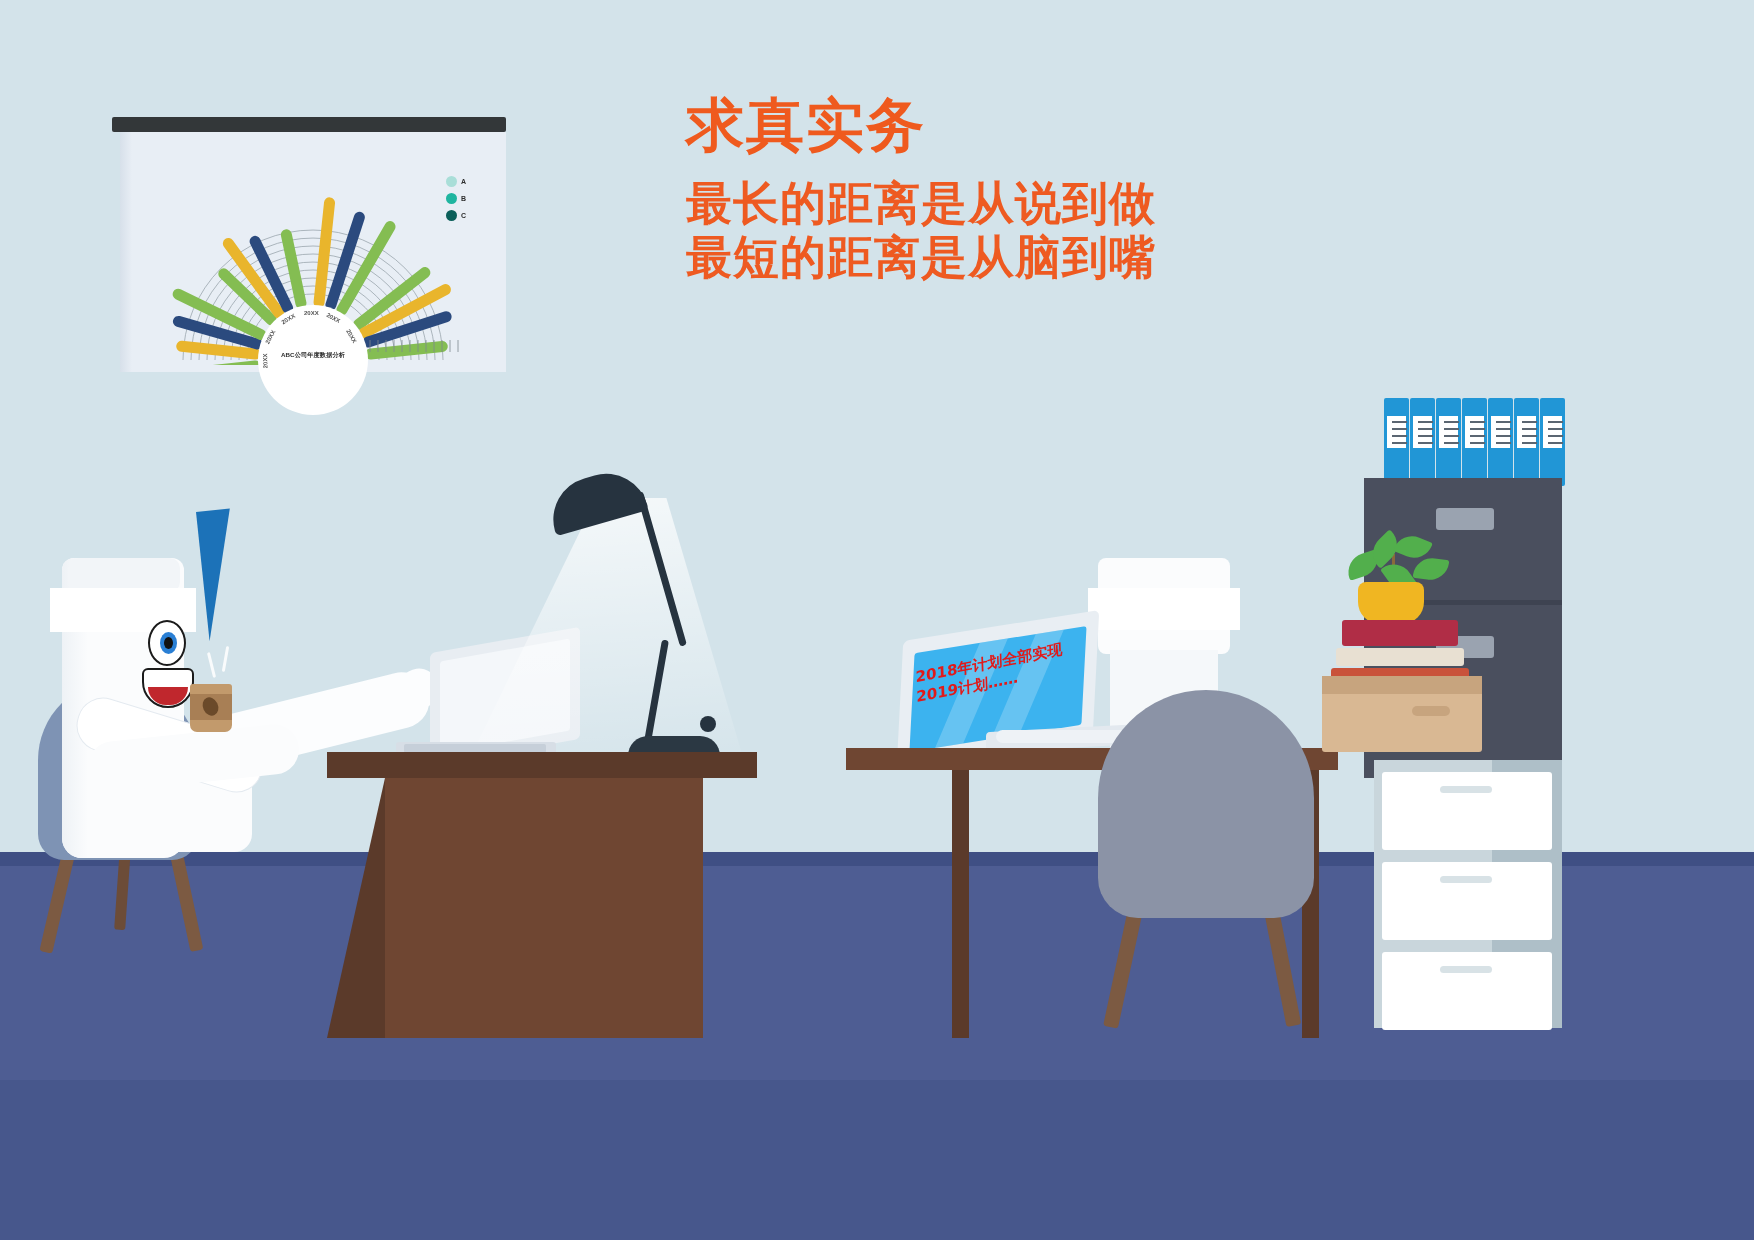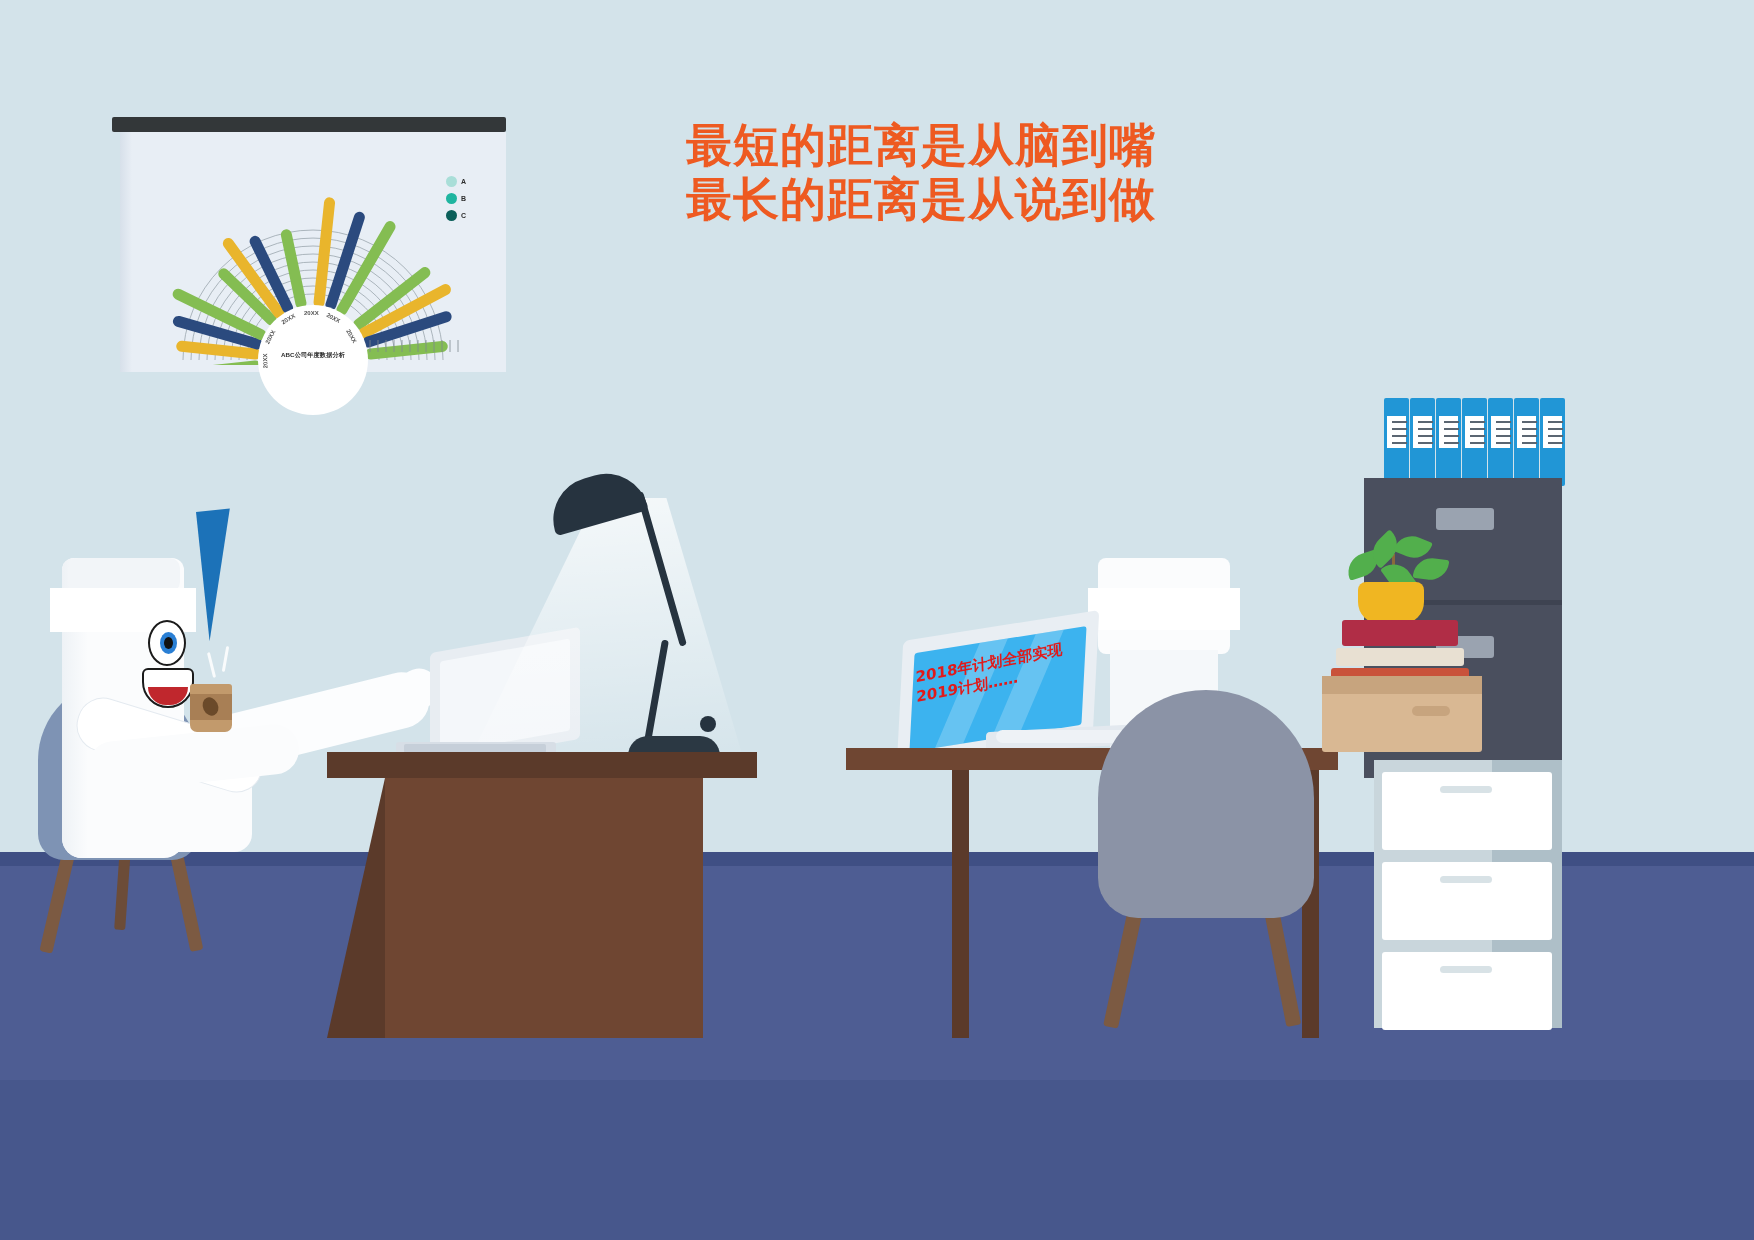--- a/index.html
+++ b/index.html
@@ -265,23 +265,24 @@
         </div>
         <div class="legend-row">
           <span class="legend-dot" id="lg2" style="background: rgb(11, 95, 90);"></span>
           <span class="legend-lbl">C</span>
         </div>
       </div>
     </div>
   </div>
 
   <div class="abs headline">
+    <div class="h1">求真实务</div>
     <div class="h2">
+      <div>最长的距离是从说到做</div>
       <div>最短的距离是从脑到嘴</div>
-      <div>最长的距离是从说到做</div>
     </div>
   </div>
 
   <div class="abs bubble-tail"></div>
 
   <div class="abs chair1-l1"></div>
   <div class="abs chair1-l2"></div>
   <div class="abs chair1-l3"></div>
   <div class="abs chair1-seat"></div>
 

